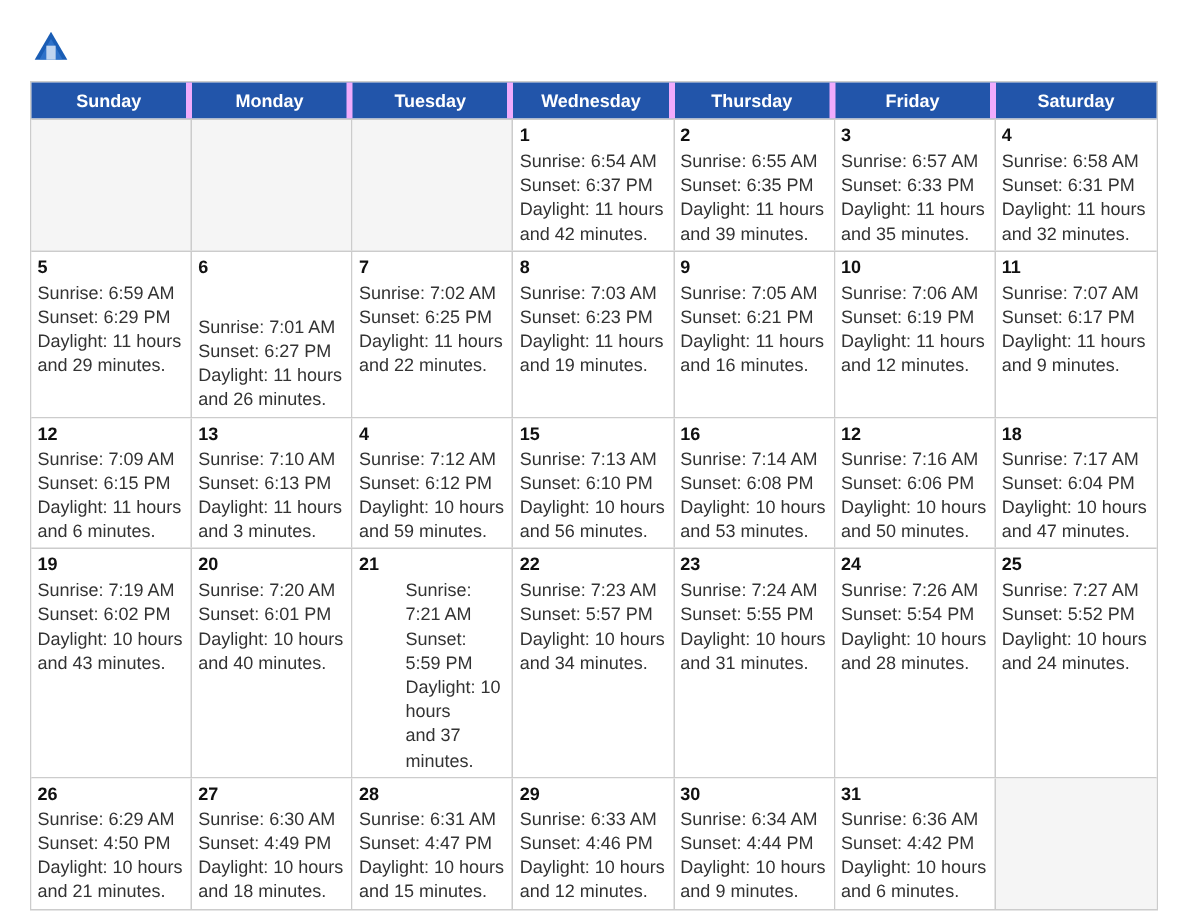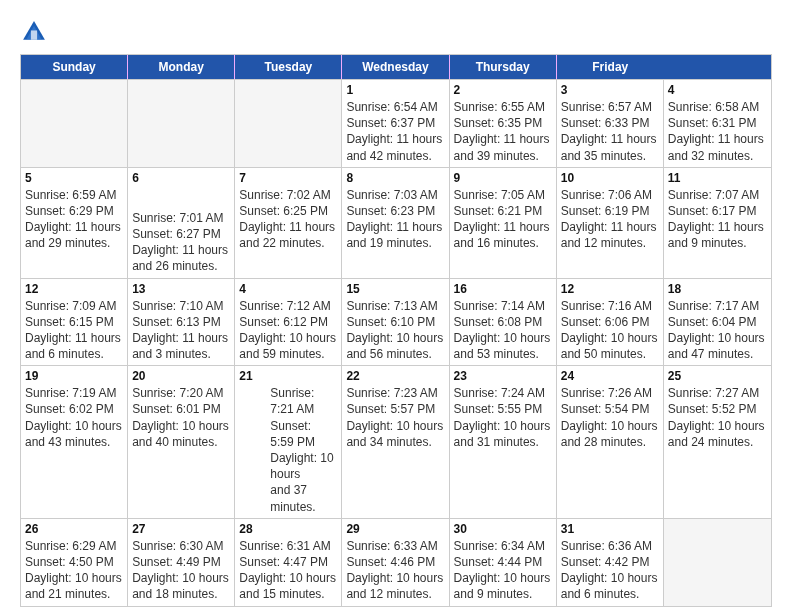--- a/index.html
+++ b/index.html
@@ -55,21 +55,21 @@
       display: grid;
       grid-template-columns: repeat(7, 1fr);
       background: #2255aa;
     }
     .cal-header-cell {
       color: #fff;
       font-size: 12px;
       font-weight: bold;
       text-align: center;
       padding: 5px 2px;
-      border-right: 1px solid #f0abfc;
+      border-right: 4px solid #f0abfc;
     }
     .cal-header-cell:last-child { border-right: none; }
     .cal-body {
       display: flex;
       flex-direction: column;
       flex: 1;
     }
     .cal-row {
       display: grid;
       grid-template-columns: repeat(7, 1fr);
@@ -122,20 +122,21 @@
   </div>
 
   <div class="calendar">
     <div class="cal-header-row">
     <div class="cal-header-cell">Sunday</div>
         <div class="cal-header-cell">Monday</div>
         <div class="cal-header-cell">Tuesday</div>
         <div class="cal-header-cell">Wednesday</div>
         <div class="cal-header-cell">Thursday</div>
         <div class="cal-header-cell">Friday</div>
+        <div class="cal-header-cell">Saturday</div>
       </div>
     <div class="cal-body">
     <div class="cal-row">
           <div class="cal-cell empty"></div>
           <div class="cal-cell empty"></div>
           <div class="cal-cell empty"></div>
           <div class="cal-cell">
             <div class="day-num">1</div>
             <div class="cell-text" style="white-space: pre-line;">Sunrise: 6:54 AM
 Sunset: 6:37 PM

